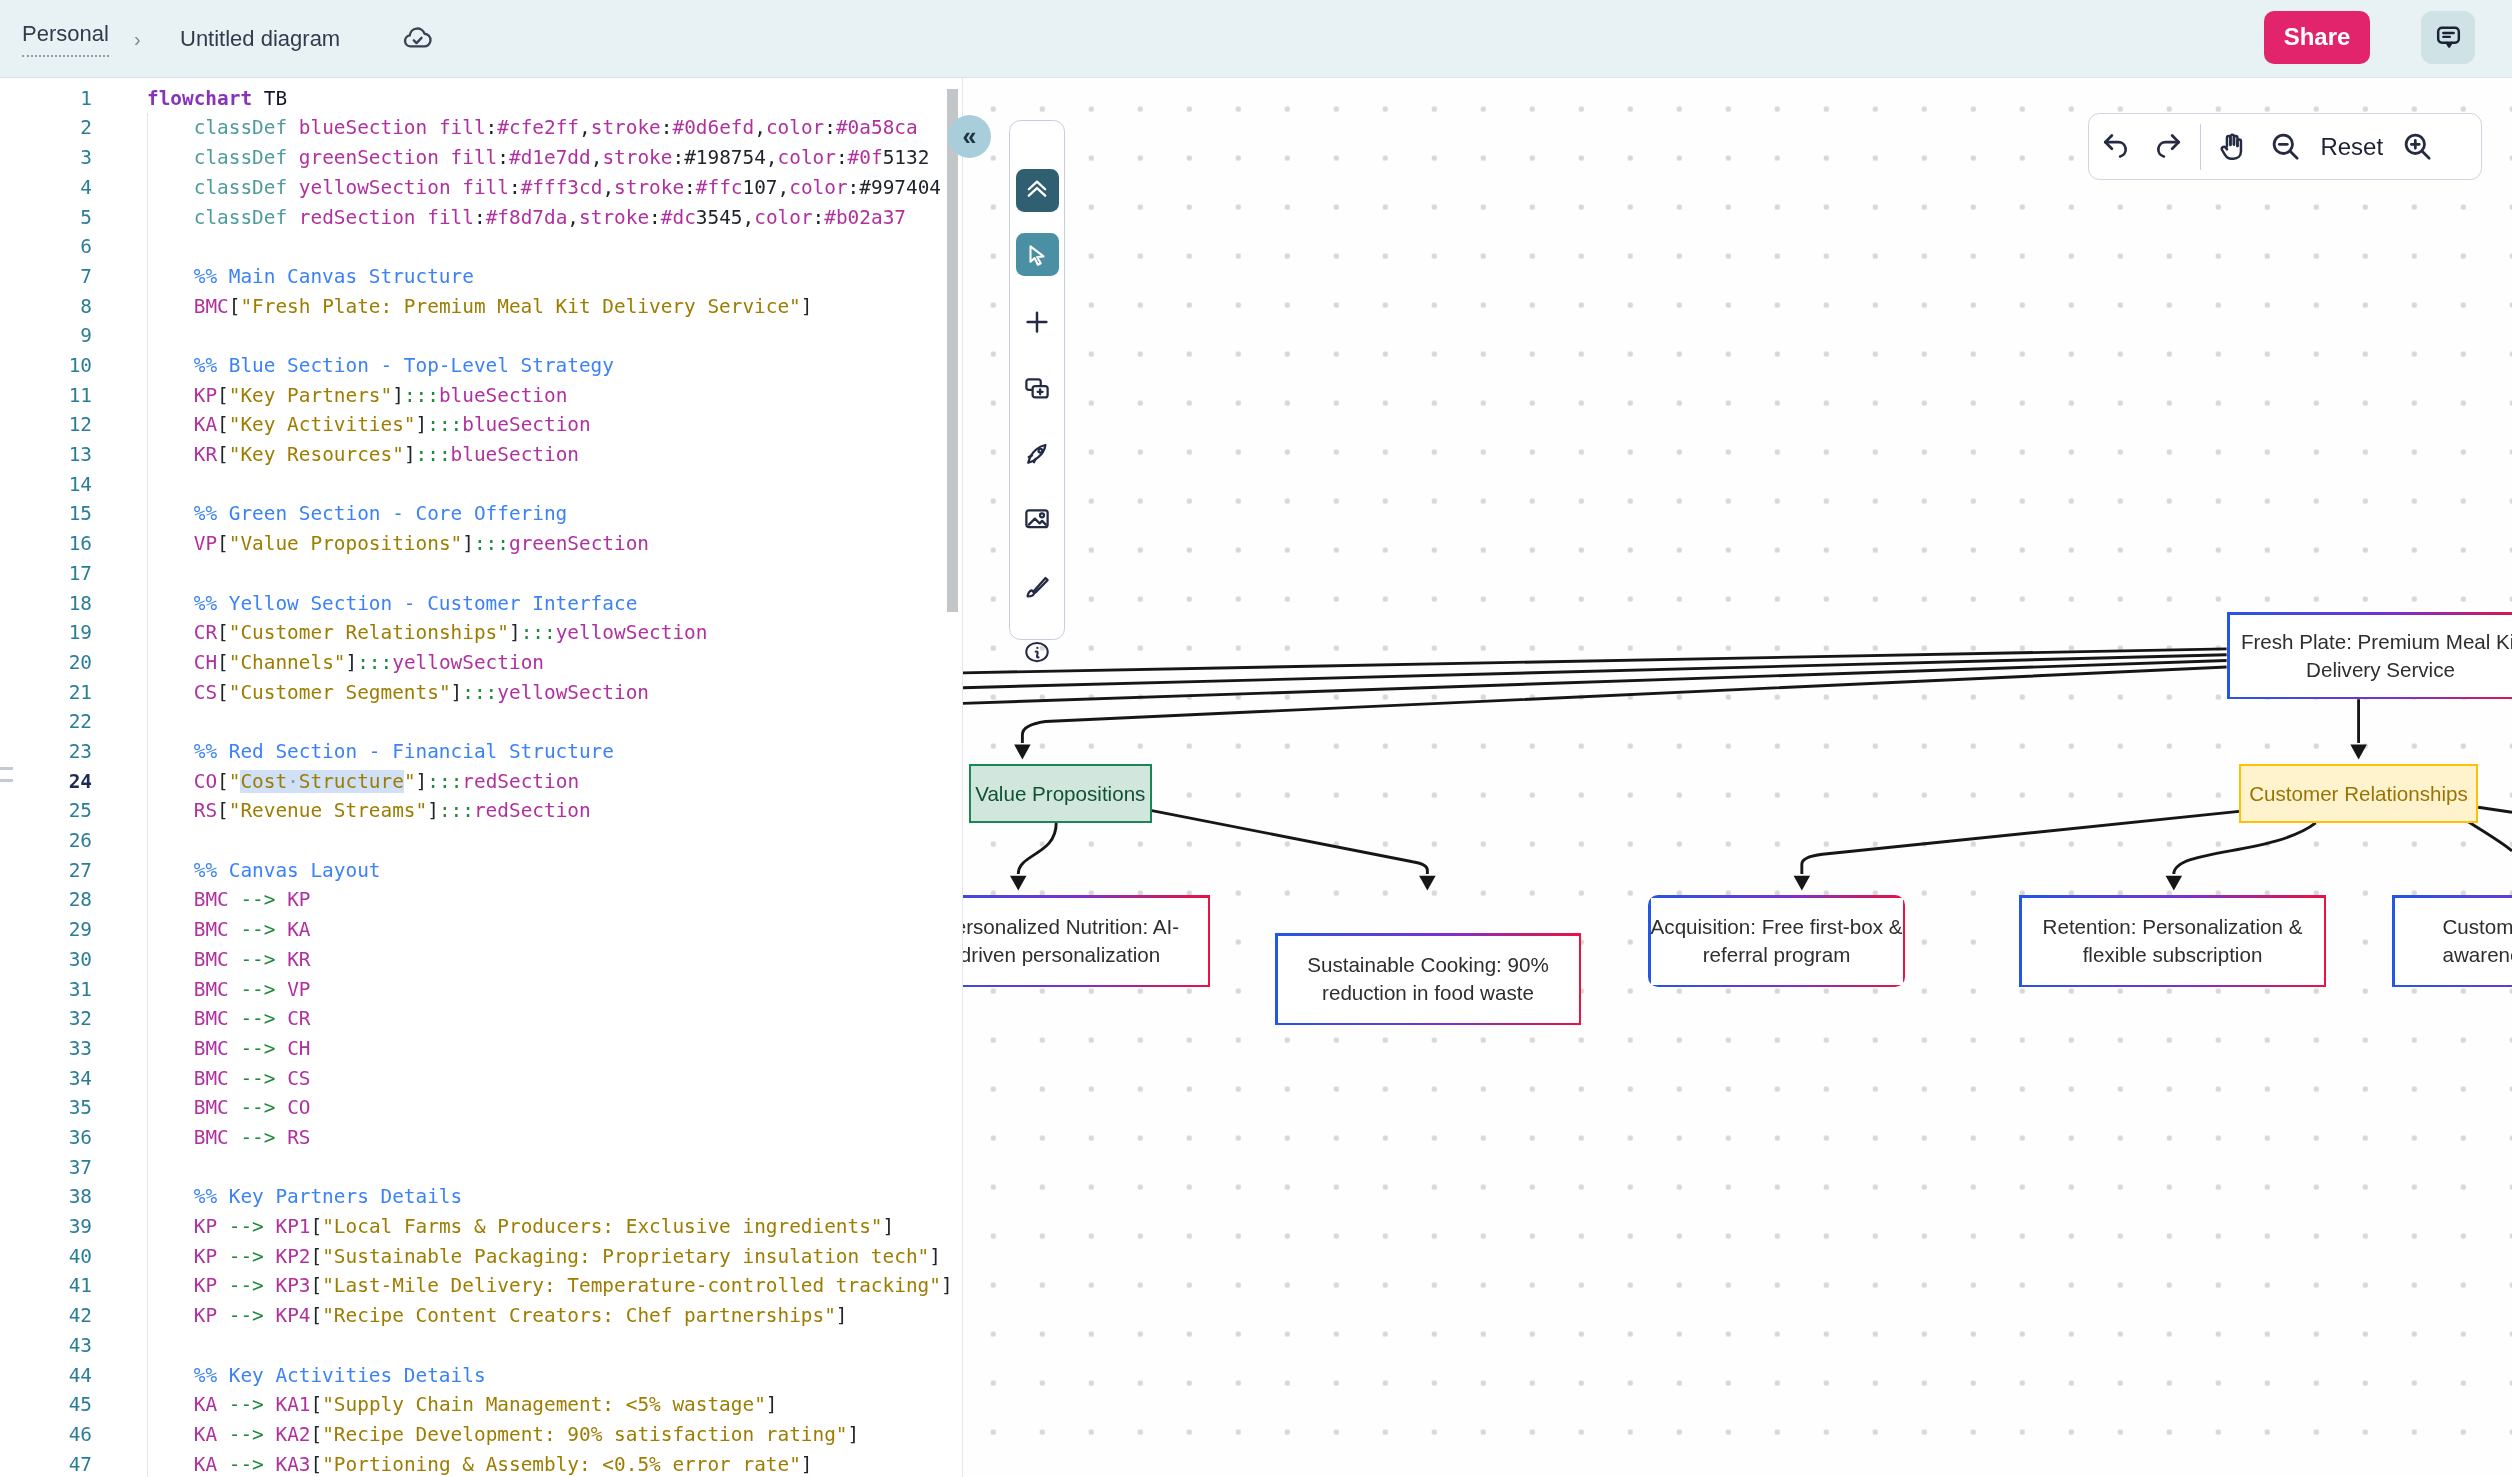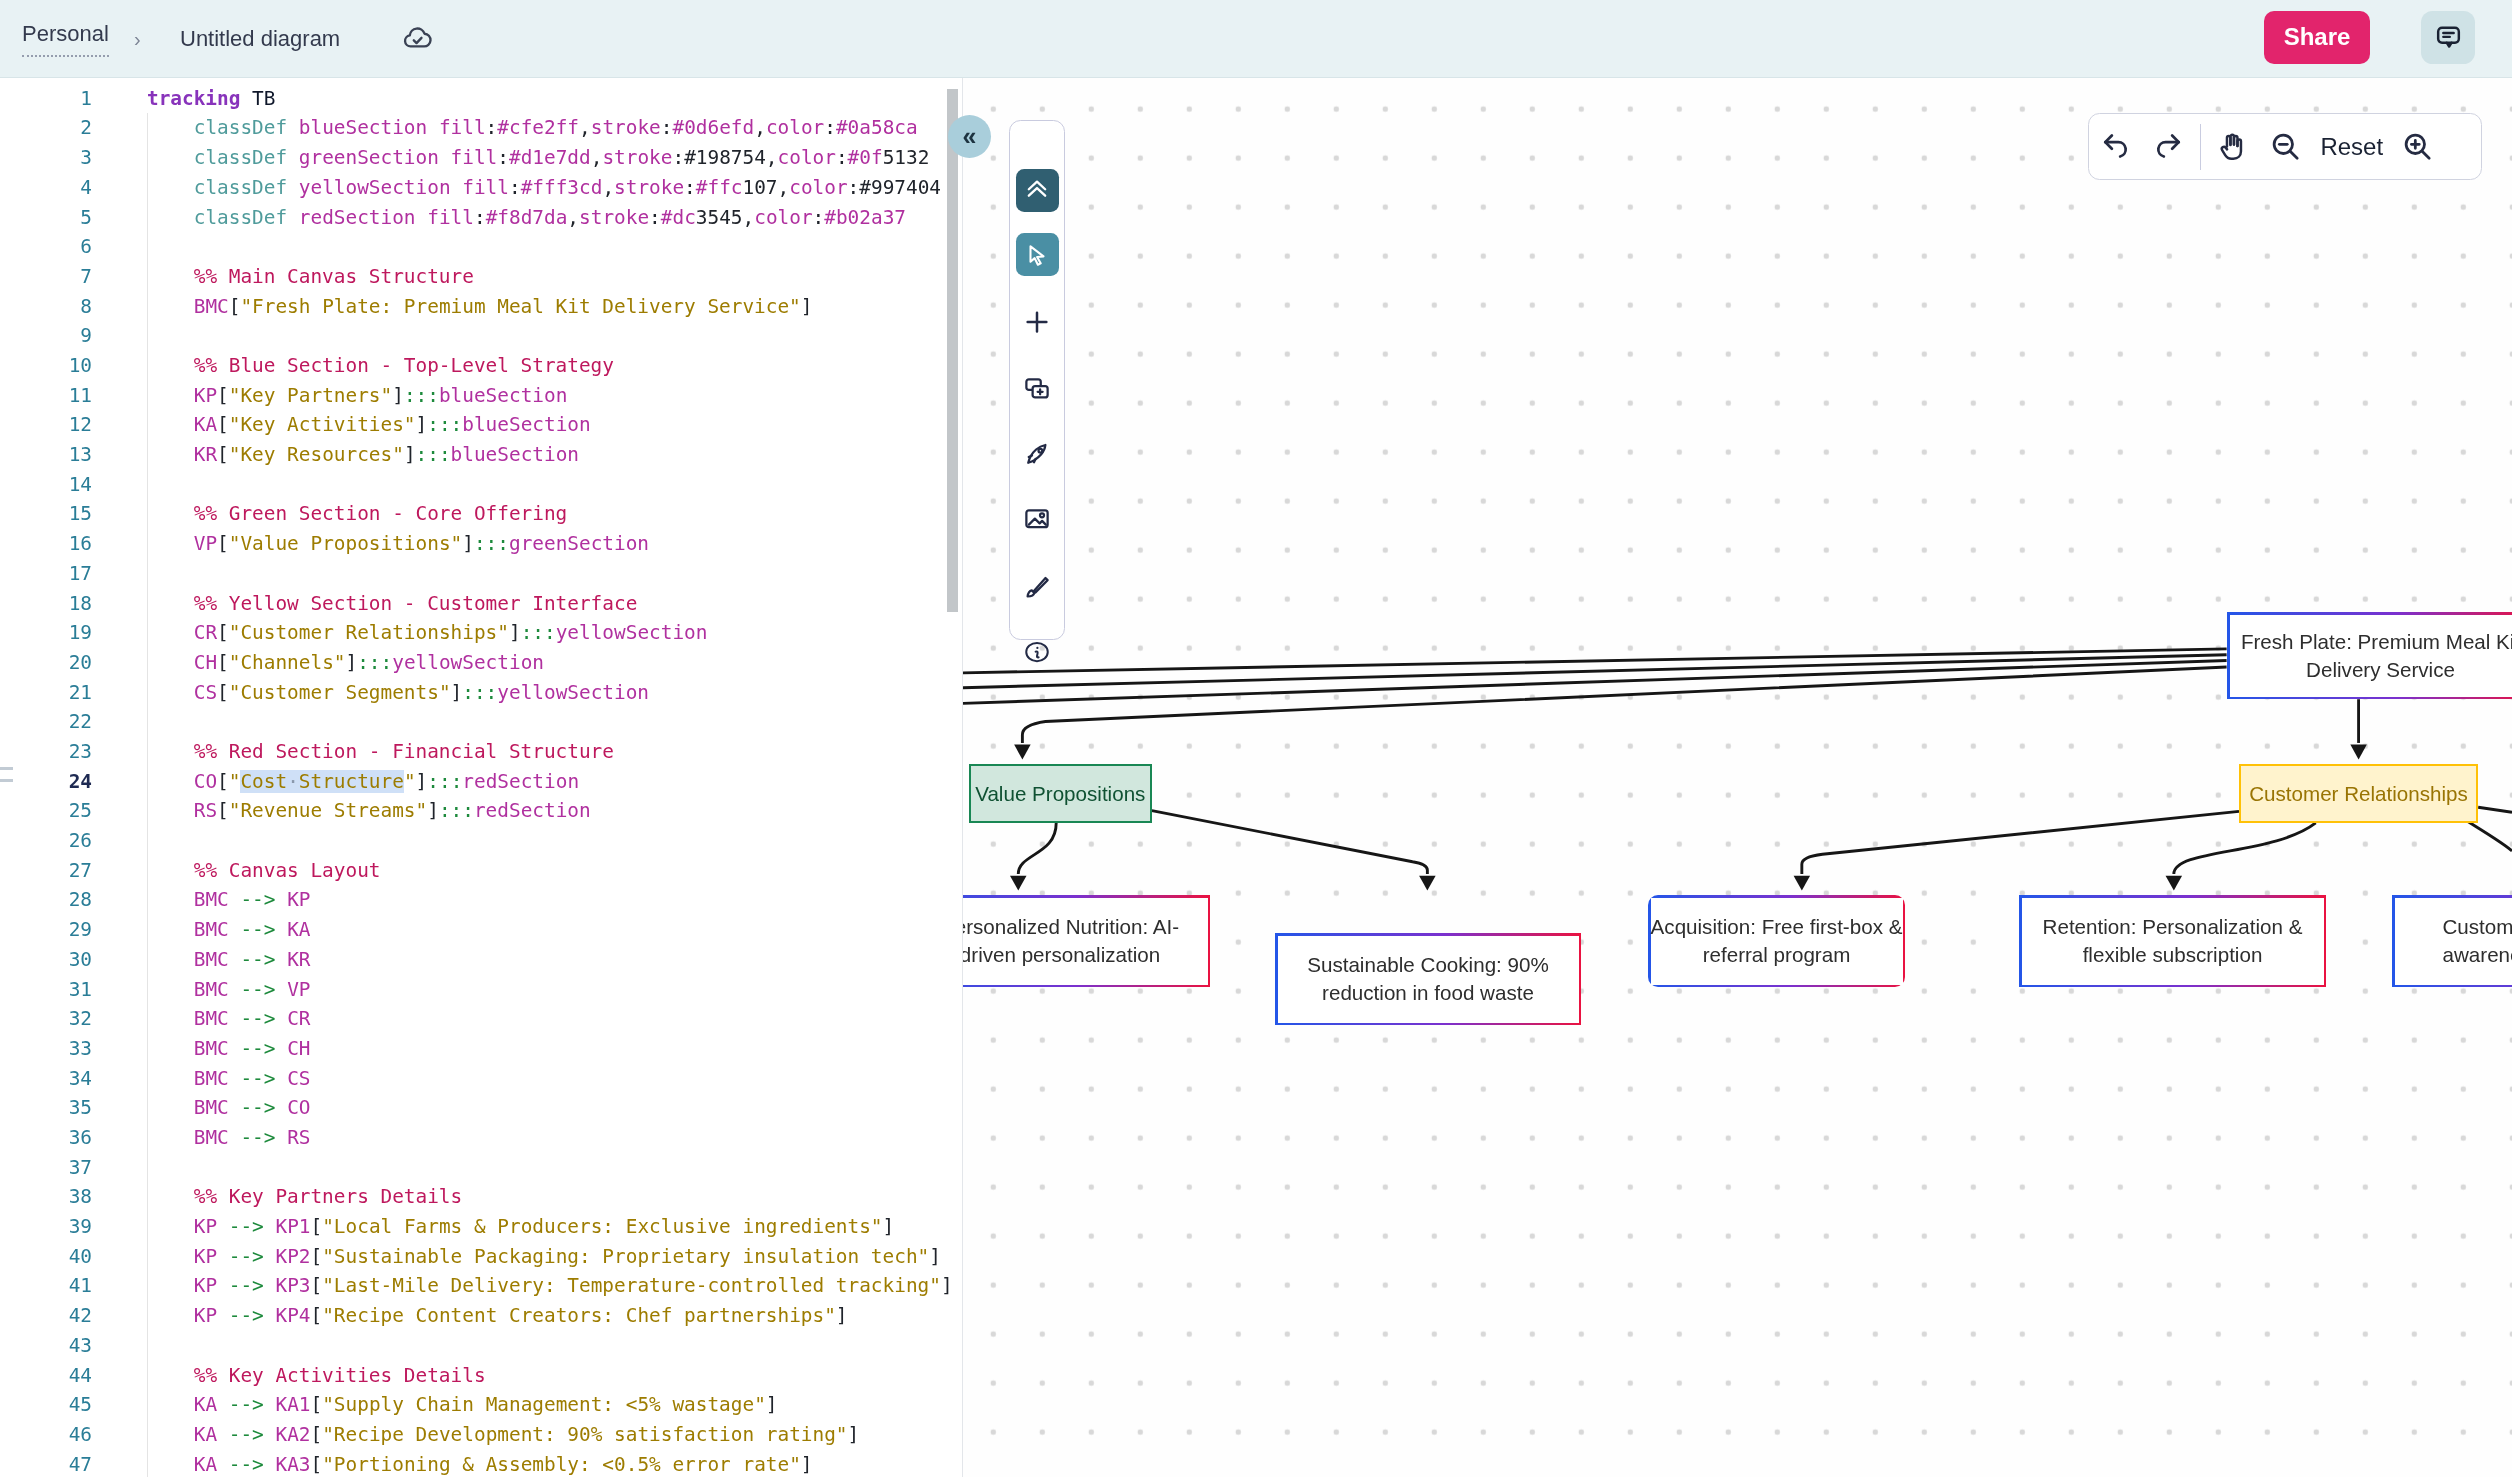--- a/index.html
+++ b/index.html
@@ -33,21 +33,21 @@
     font-family:"DejaVu Sans Mono",monospace;font-size:19.4px;color:#2a7d97;}
   .code-line .num.active{color:#1e2a52;font-weight:bold;}
   .code-line .txt{position:absolute;left:147px;top:0;font-family:"DejaVu Sans Mono",monospace;
     font-size:19.4px;}
   .cs-kw{color:#8833bb;font-weight:bold;}
   .cs-ty{color:#0f172a;margin-top:9px;}
   .cs-cd{color:#4f9b9b;}
   .cs-id{color:#b0309f;}
   .cs-pl{color:#20242b;}
   .cs-st{color:#9d7c00;}
-  .cs-cm{color:#be185d;}
+  .cs-cm{color:#3b82f6;}
   .cs-op{color:#1d8a3c;}
   .cs-ss{color:#9d7c00;background:#cfe0f7;}
   .cs-sw{color:#8a98ac;background:#cfe0f7;}
   .scroll-thumb{position:absolute;left:947px;top:10.7px;width:10.7px;height:523px;background:#c2c6c9;}
   .collapse-editor{position:absolute;left:948px;top:115px;width:43px;height:43px;border-radius:50%;
     background:#a9cedb;z-index:30;display:flex;align-items:center;justify-content:center;
     color:#1d3340;font-size:25px;font-weight:bold;cursor:pointer;}
   .ruler-mark{position:absolute;left:0;width:13px;height:2.5px;background:#c2cbd4;z-index:25;}
   
   .canvas{position:absolute;left:963px;top:78px;width:1549px;height:1400px;background:#fefefe;
@@ -103,21 +103,21 @@
         <path d="M8 8.5h8M8 11.5h5"></path>
         <path d="M10.6 16l1.9 3 1.9-3"></path>
       </svg>
     </span>
   </div>
 </div>
 
 <div class="editor" id="editor">
   <div class="indent-guide"></div>
   <div id="code-lines">
-      <div class="code-line" style="top: 5.8px;"><span class="num">1</span><span class="txt"><span class="cs-kw">tracking</span><span class="cs-pl"> </span><span class="cs-ty">TB</span></span></div>
+      <div class="code-line" style="top: 5.8px;"><span class="num">1</span><span class="txt"><span class="cs-kw">flowchart</span><span class="cs-pl"> </span><span class="cs-ty">TB</span></span></div>
       <div class="code-line" style="top: 35px;"><span class="num">2</span><span class="txt"><span class="cs-pl">    </span><span class="cs-cd">classDef</span><span class="cs-pl"> </span><span class="cs-id">blueSection</span><span class="cs-pl"> </span><span class="cs-id">fill</span><span class="cs-pl">:</span><span class="cs-id">#cfe2ff</span><span class="cs-pl">,</span><span class="cs-id">stroke</span><span class="cs-pl">:</span><span class="cs-id">#0d6efd</span><span class="cs-pl">,</span><span class="cs-id">color</span><span class="cs-pl">:</span><span class="cs-id">#0a58ca</span></span></div>
       <div class="code-line" style="top: 65px;"><span class="num">3</span><span class="txt"><span class="cs-pl">    </span><span class="cs-cd">classDef</span><span class="cs-pl"> </span><span class="cs-id">greenSection</span><span class="cs-pl"> </span><span class="cs-id">fill</span><span class="cs-pl">:</span><span class="cs-id">#d1e7dd</span><span class="cs-pl">,</span><span class="cs-id">stroke</span><span class="cs-pl">:</span><span class="cs-pl">#198754</span><span class="cs-pl">,</span><span class="cs-id">color</span><span class="cs-pl">:</span><span class="cs-id">#0f</span><span class="cs-pl">5132</span></span></div>
       <div class="code-line" style="top: 95px;"><span class="num">4</span><span class="txt"><span class="cs-pl">    </span><span class="cs-cd">classDef</span><span class="cs-pl"> </span><span class="cs-id">yellowSection</span><span class="cs-pl"> </span><span class="cs-id">fill</span><span class="cs-pl">:</span><span class="cs-id">#fff3cd</span><span class="cs-pl">,</span><span class="cs-id">stroke</span><span class="cs-pl">:</span><span class="cs-id">#ffc</span><span class="cs-pl">107</span><span class="cs-pl">,</span><span class="cs-id">color</span><span class="cs-pl">:</span><span class="cs-pl">#997404</span></span></div>
       <div class="code-line" style="top: 125px;"><span class="num">5</span><span class="txt"><span class="cs-pl">    </span><span class="cs-cd">classDef</span><span class="cs-pl"> </span><span class="cs-id">redSection</span><span class="cs-pl"> </span><span class="cs-id">fill</span><span class="cs-pl">:</span><span class="cs-id">#f8d7da</span><span class="cs-pl">,</span><span class="cs-id">stroke</span><span class="cs-pl">:</span><span class="cs-id">#dc</span><span class="cs-pl">3545</span><span class="cs-pl">,</span><span class="cs-id">color</span><span class="cs-pl">:</span><span class="cs-id">#b02a37</span></span></div>
       <div class="code-line" style="top: 154px;"><span class="num">6</span><span class="txt"></span></div>
       <div class="code-line" style="top: 184px;"><span class="num">7</span><span class="txt"><span class="cs-pl">    </span><span class="cs-cm">%% Main Canvas Structure</span></span></div>
       <div class="code-line" style="top: 214px;"><span class="num">8</span><span class="txt"><span class="cs-pl">    </span><span class="cs-id">BMC</span><span class="cs-pl">[</span><span class="cs-st">"Fresh Plate: Premium Meal Kit Delivery Service"</span><span class="cs-pl">]</span></span></div>
       <div class="code-line" style="top: 243px;"><span class="num">9</span><span class="txt"></span></div>
       <div class="code-line" style="top: 273px;"><span class="num">10</span><span class="txt"><span class="cs-pl">    </span><span class="cs-cm">%% Blue Section - Top-Level Strategy</span></span></div>
       <div class="code-line" style="top: 303px;"><span class="num">11</span><span class="txt"><span class="cs-pl">    </span><span class="cs-id">KP</span><span class="cs-pl">[</span><span class="cs-st">"Key Partners"</span><span class="cs-pl">]</span><span class="cs-op">:::</span><span class="cs-id">blueSection</span></span></div>

